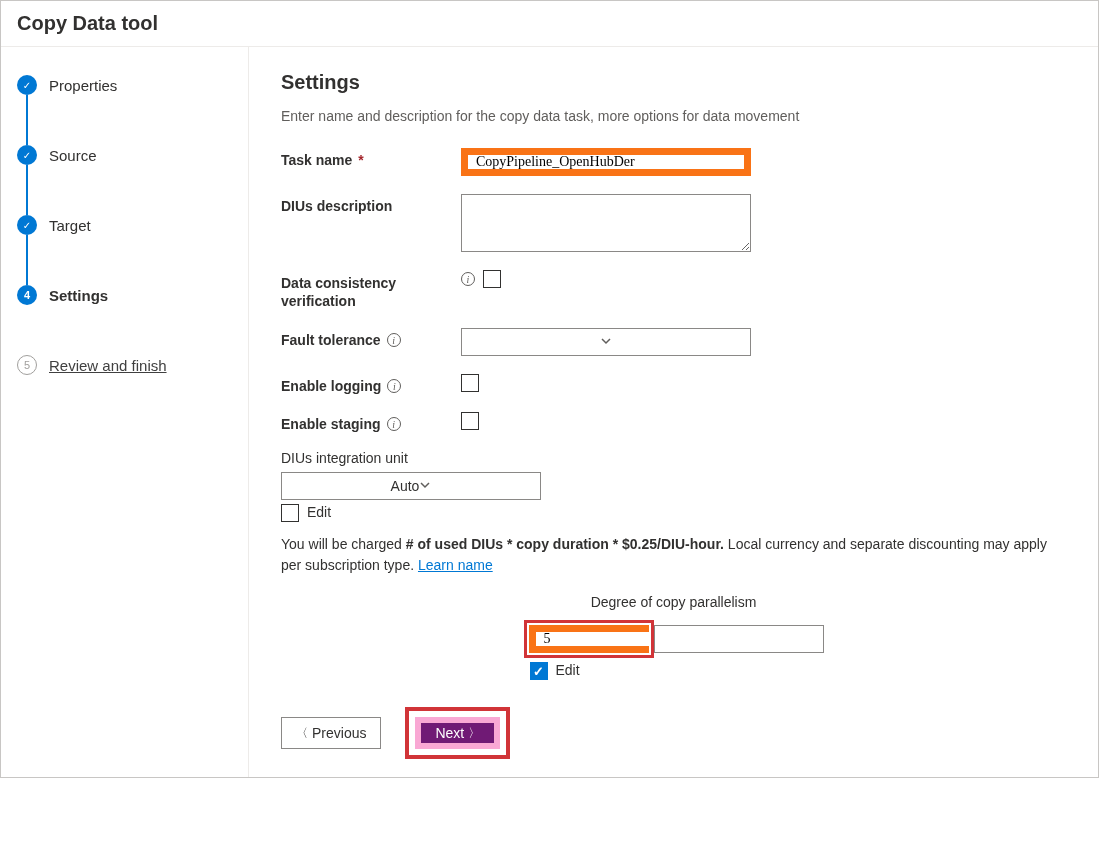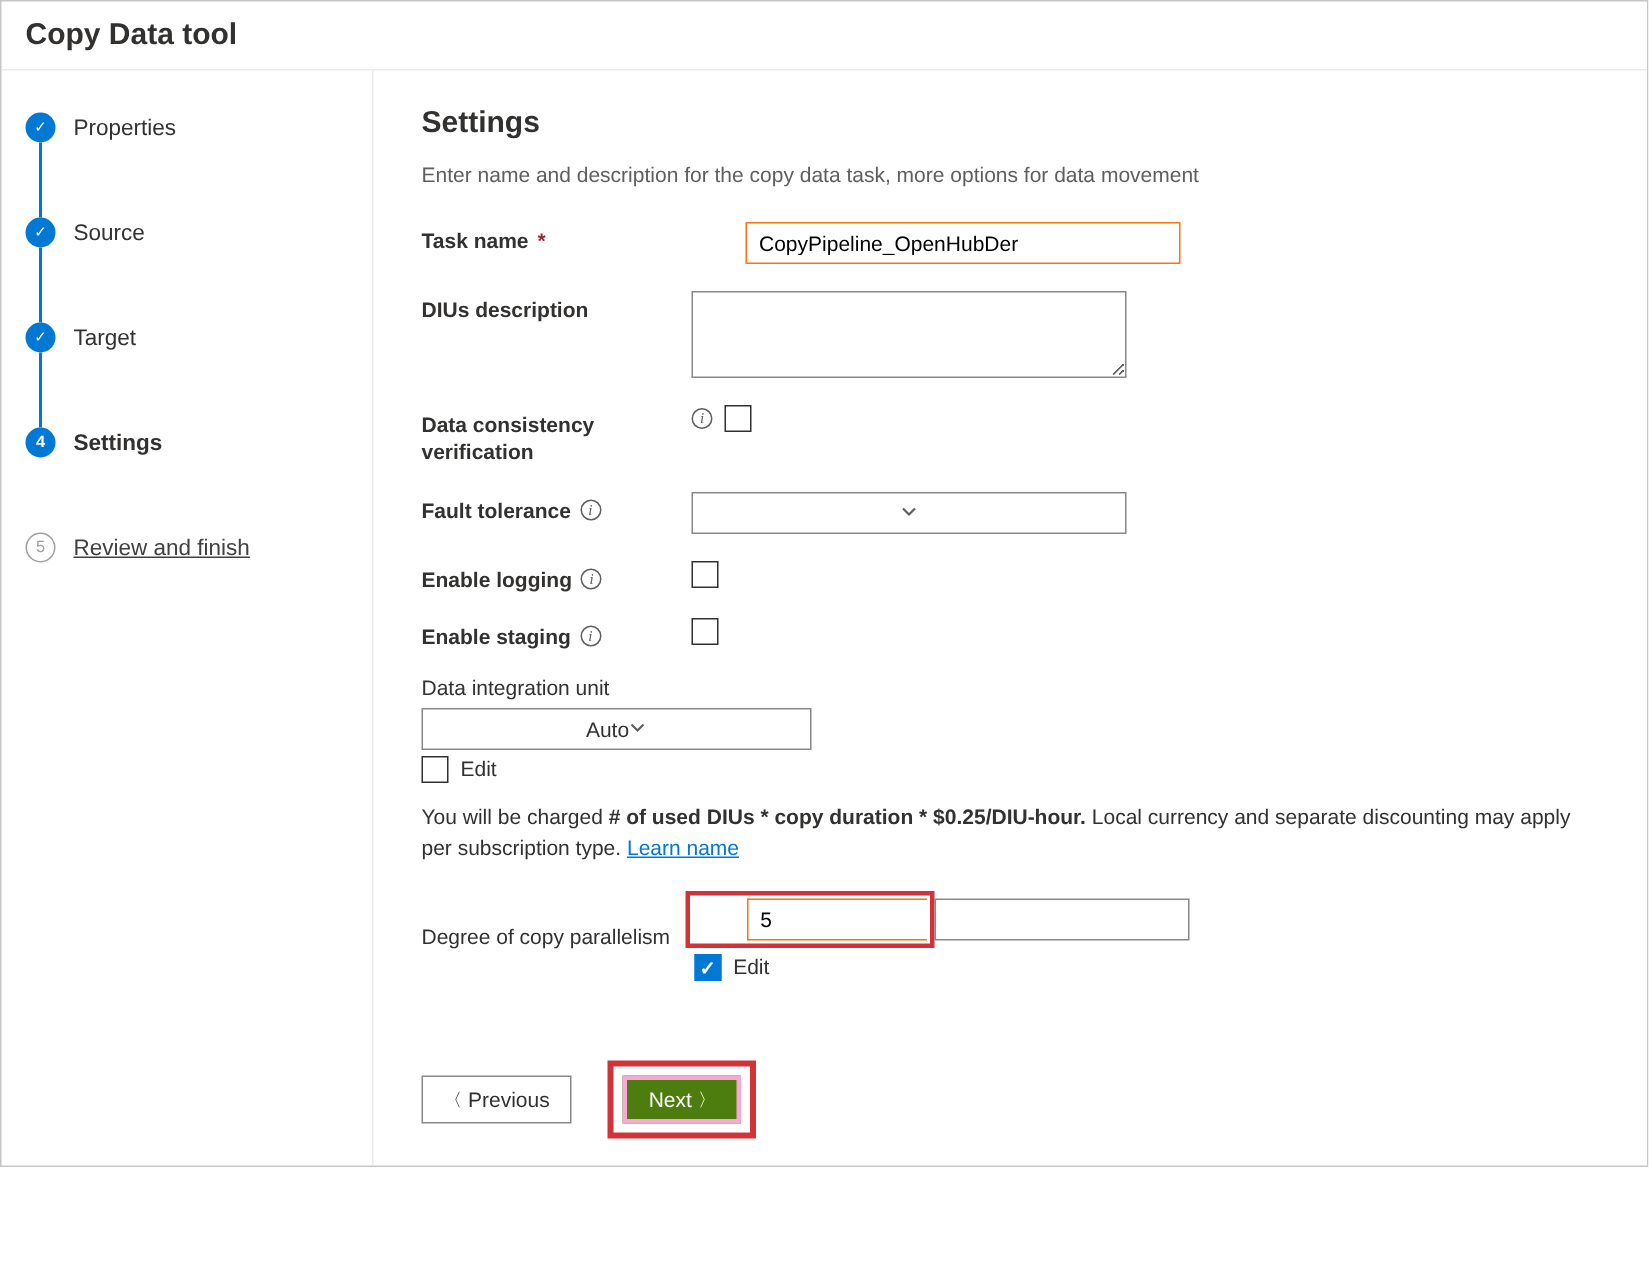--- a/index.html
+++ b/index.html
@@ -141,26 +141,25 @@
       font-weight: normal;
       flex-shrink: 0;
     }
     .control-col {
       flex: 1;
       display: flex;
       align-items: center;
       gap: 8px;
     }
     input[type="text"] {
-      border: 1px solid #f97316;
+      border: 7px solid #f97316;
       padding: 4px 8px;
       font-size: 14px;
       height: 28px;
-      font-family: Liberation Sans, sans-serif;
-      margin-left: 36px;
+      font-family: Liberation Serif, serif;
     }
     input[type="text"].task-name {
       width: 290px;
     }
     textarea {
       border: 1px solid #8a8886;
       padding: 6px 8px;
       font-size: 14px;
       width: 290px;
       height: 58px;
@@ -229,20 +228,21 @@
       color: #323130;
       line-height: 1.5;
     }
     .pricing-text a {
       color: #0078d4;
     }
     .parallelism-row {
       display: flex;
       align-items: center;
       gap: 10px;
+      flex-direction: column;
     }
     .parallelism-row .plabel {
       white-space: nowrap;
     }
     .highlight-box {
       border: 3px solid #d13438;
       padding: 2px;
     }
     .parallelism-input-wrap {
       display: flex;
@@ -274,22 +274,22 @@
       gap: 4px;
       cursor: pointer;
       font-family: inherit;
     }
     .btn-secondary {
       background: white;
       border: 1px solid #8a8886;
       color: #323130;
     }
     .btn-primary {
-      background: #4d7c0f;
-      border: 3px solid #f9a8d4;
+      background: #701a75;
+      border: 6px solid #f9a8d4;
       color: white;
     }
     .chev-left, .chev-right {
       font-size: 12px;
     }
     .next-highlight {
       border: 4px solid #d13438;
       padding: 6px;
     }
   </style>
@@ -389,21 +389,21 @@
           <span>Enable staging</span>
           <span class="info-icon">i</span>
         </div>
         <div class="control-col">
           <span class="checkbox"></span>
         </div>
       </div>
 
 
       <div>
-        <div class="adv-label">Data integration unit</div>
+        <div class="adv-label">DIUs integration unit</div>
         <div class="select-box diu">
           <span>Auto</span>
           <span><svg width="12" height="12" viewBox="0 0 12 12">
                 <path d="M2 4 L6 8 L10 4" stroke="#605e5c" stroke-width="1.5" fill="none"></path>
               </svg></span>
         </div>
         <div class="edit-row">
           <span class="checkbox"></span>
           <span>Edit</span>
         </div>

